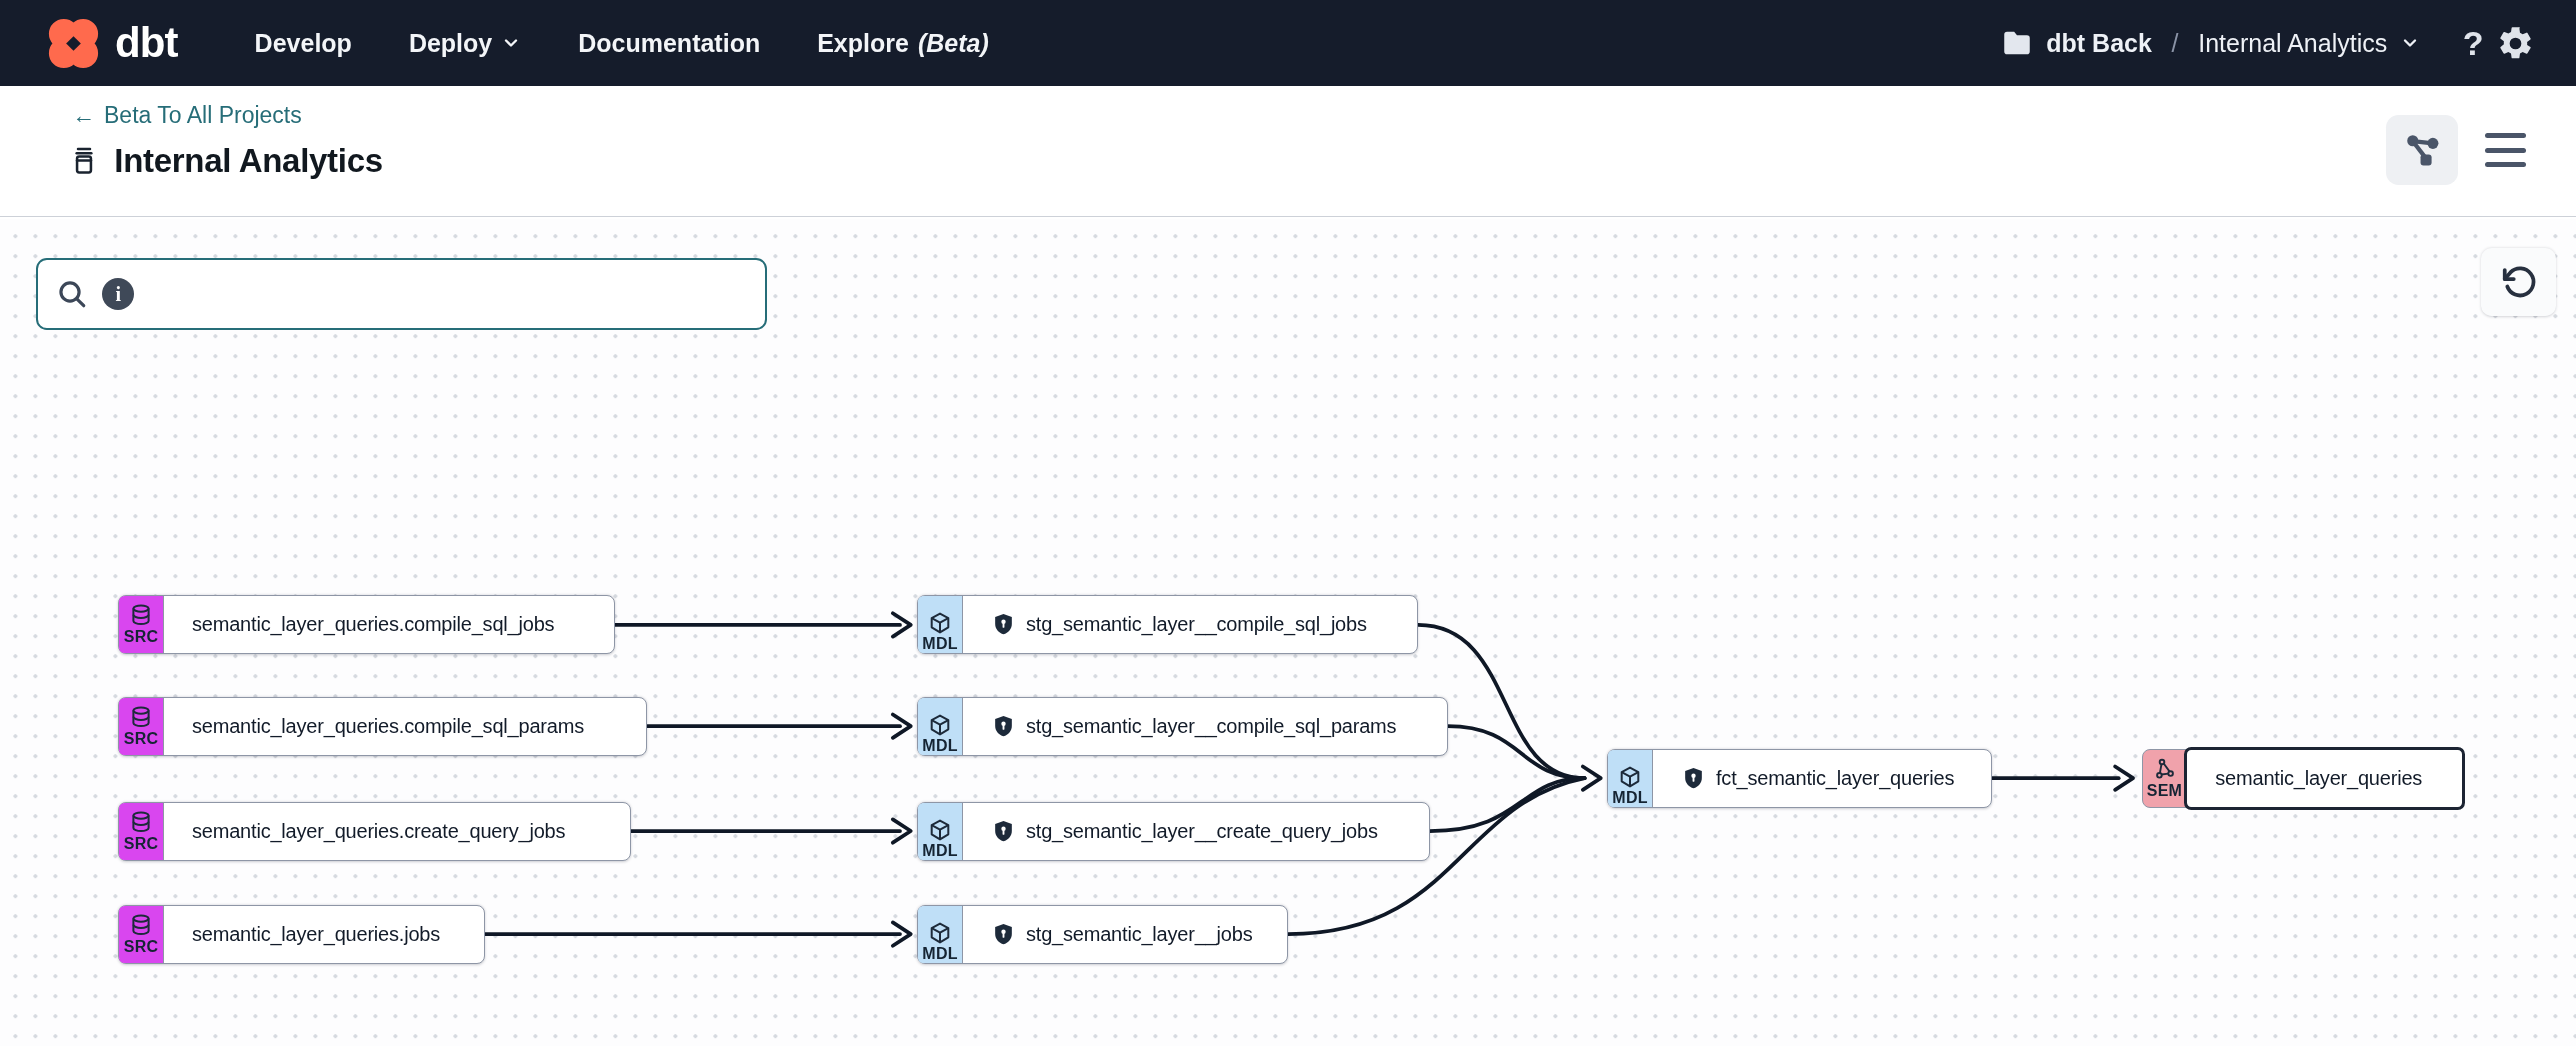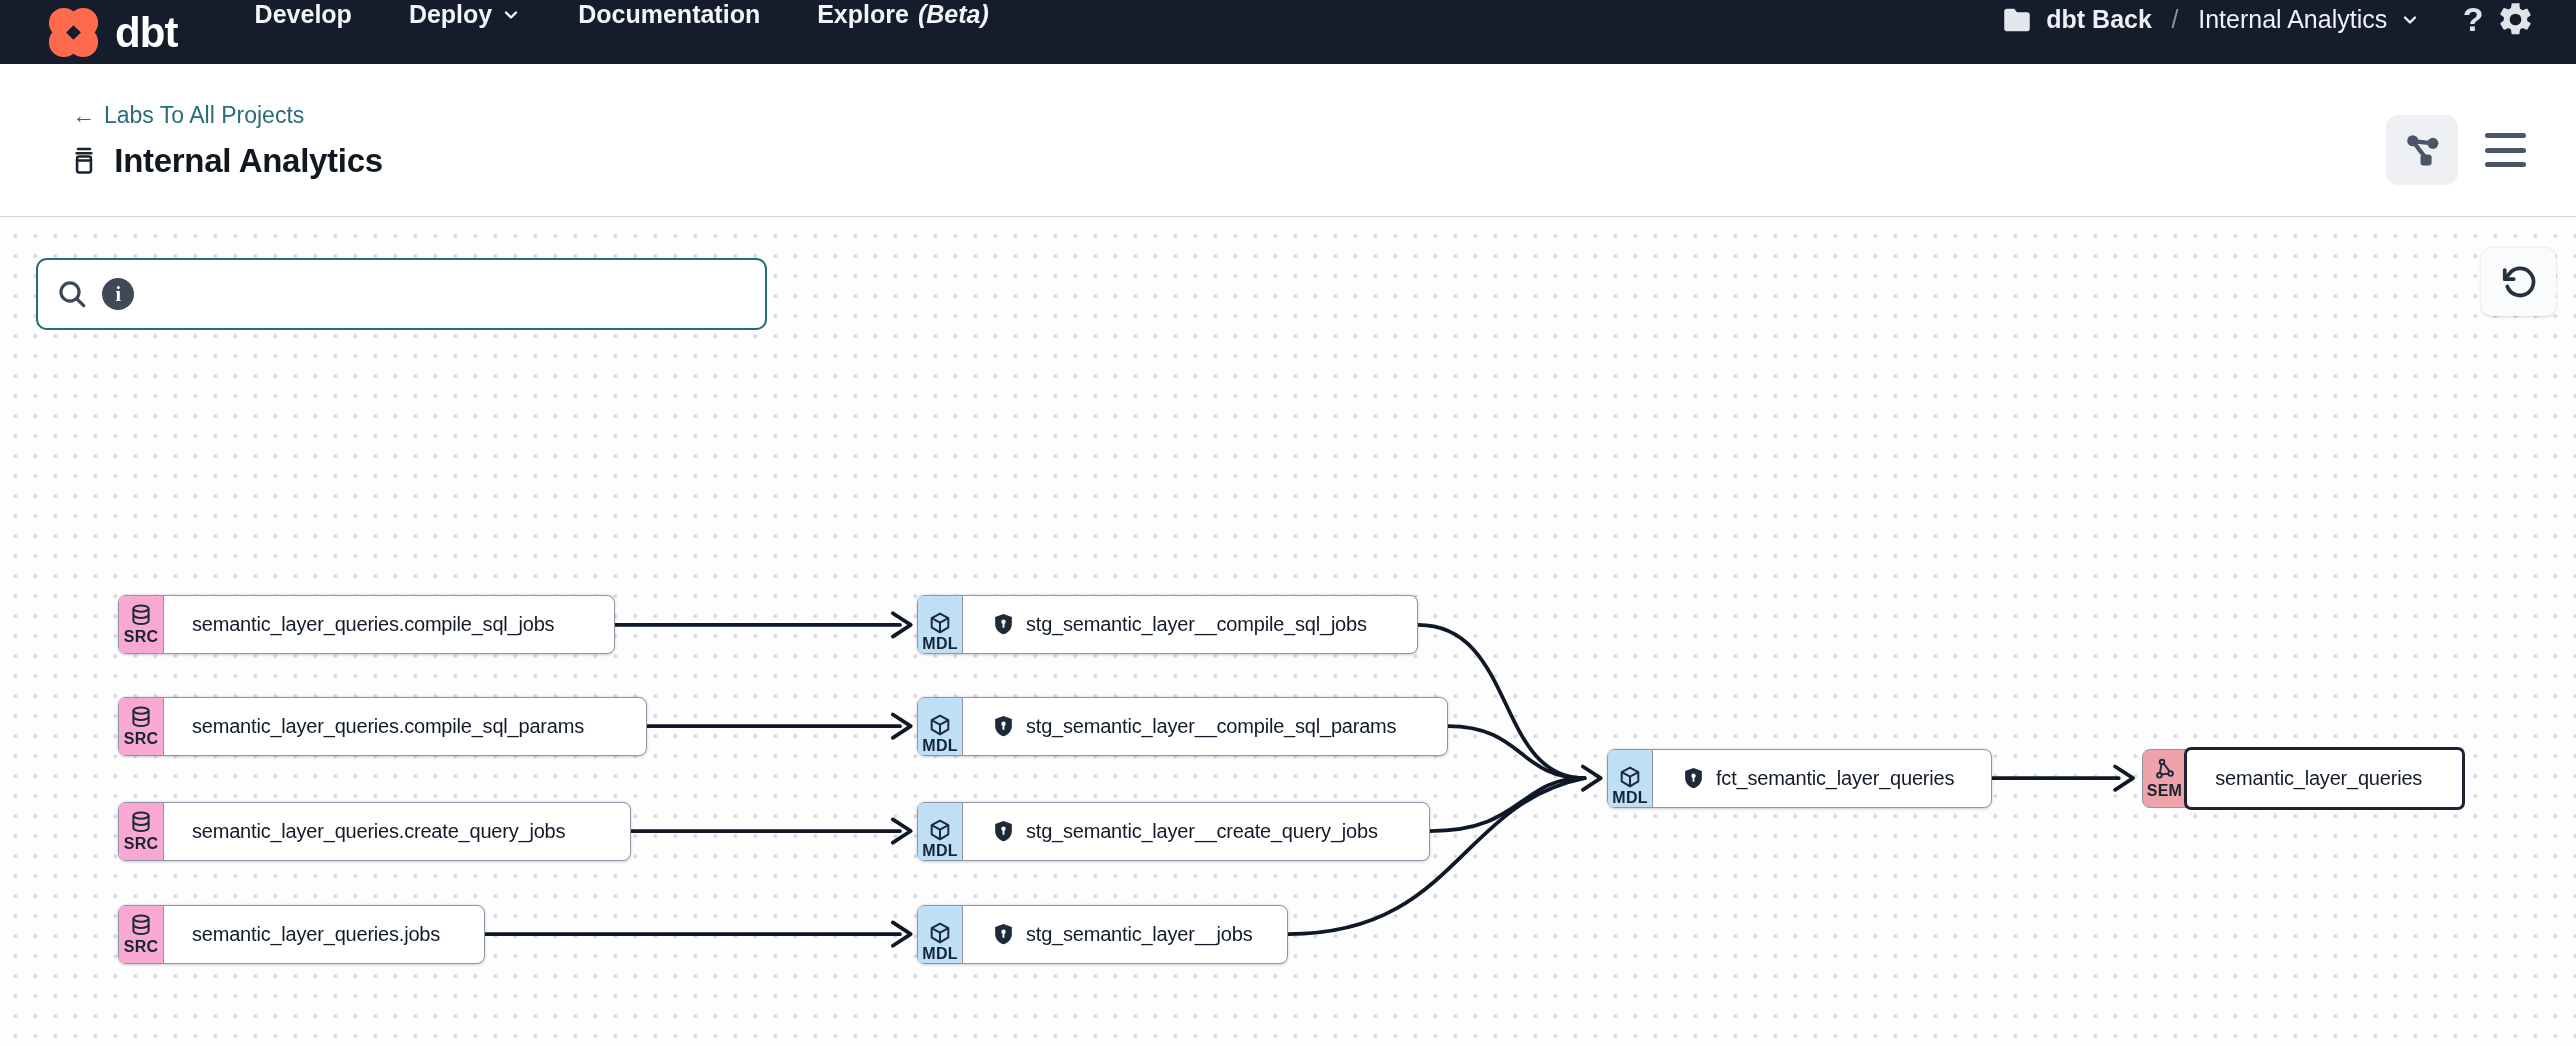--- a/index.html
+++ b/index.html
@@ -1,20 +1,20 @@
 <!DOCTYPE html>
 <html style="font-size:14.3px"><head>
 <meta charset="utf-8">
 <style>
   * { margin:0; padding:0; box-sizing:border-box; }
   html,body { width:2576px; height:1047px; font-family:"Liberation Sans","DejaVu Sans",sans-serif; background:#fff; overflow:hidden; }
   .stage { position:relative; width:2576px; height:1047px; }
 
   
-  .navbar { position:absolute; top:0; left:0; width:100%; height:64px; background:#151c2b; display:flex; align-items:flex-start; padding:0 41px; }
+  .navbar { position:absolute; top:0; left:0; width:100%; height:86px; background:#151c2b; display:flex; align-items:center; padding:0 41px; }
   .brand { display:flex; align-items:center; gap:9px; }
   .brand-name { color:#fff; font-size:42px; font-weight:700; letter-spacing:-0.9px; }
   .nav-menu { display:flex; align-items:center; gap:57px; margin-left:77px; }
   .nav-item { display:flex; align-items:center; gap:9px; color:#f3f5f8; font-size:25px; font-weight:600; cursor:pointer; }
   .nav-item .beta { font-style:italic; }
   .chev { width:20px; height:20px; }
   .nav-right { margin-left:auto; display:flex; align-items:center; gap:12.5px; color:#eef1f6; font-size:25px; }
   .acct { font-weight:700; }
   .crumb-sep { color:#8a93a6; padding:0 7.2px; font-size:25px; }
   .proj { font-weight:400; }
@@ -49,21 +49,21 @@
                display:flex; align-items:center; justify-content:center; box-shadow:0 0.9px 2.7px rgba(16,24,40,.18); cursor:pointer; }
   .reset-btn svg { width:36px; height:36px; }
 
   
   .node { position:absolute; height:59px; background:#fff; border:1.8px solid #8e96a6; border-radius:8px; display:flex; align-items:stretch;
           box-shadow:0 0.9px 2.7px rgba(16,24,40,.22); cursor:pointer; }
   .badge { flex:none; width:45px; display:flex; flex-direction:column; align-items:center; justify-content:center; gap:0.9px;
            border-right:1.8px solid #8e96a6; border-radius:5.4px 0 0 5.4px; }
   .badge svg { width:24px; height:24px; }
   .badge .type { font-size:16px; font-weight:700; color:#152433; line-height:1.1; letter-spacing:0.2px; }
-  .badge.src { background:#f9a8d4; }
+  .badge.src { background:#d946ef; }
   .badge.mdl { background:#bfdff7;justify-content:flex-end; }
   .badge.sem { background:#f0a2ab; }
   .nbody { display:flex; align-items:center; padding:0 28px; gap:10px; overflow:hidden; }
   .nbody .label { font-size:20px; color:#121b29; white-space:nowrap; letter-spacing:-0.2px; }
   .nbody svg.shield { width:25px; height:25px; flex:none; }
 
   .node.sem { height:63px; border:none; background:transparent; box-shadow:none; }
   .node.sem .badge { border:1.8px solid #8e96a6; border-radius:8px 0 0 8px; margin:1.8px 0; }
   .node.sem .nbody { border:3.6px solid #1c2433; border-radius:7.2px; background:#fff; margin-left:-2.7px; flex:1; }
 
@@ -122,21 +122,21 @@
       <span class="help-glyph">?</span>
       <svg class="gear" viewBox="0 0 24 24">
         <path fill="#dfe3ea" d="M19.14,12.94a7.49,7.49,0,0,0,.06-.94,7.49,7.49,0,0,0-.06-.94l2.03-1.58a.49.49,0,0,0,.12-.62l-1.92-3.32a.49.49,0,0,0-.6-.22l-2.39,1a7.3,7.3,0,0,0-1.62-.94l-.36-2.54A.48.48,0,0,0,13.92,2H10.08a.48.48,0,0,0-.48.41L9.24,4.95a7.3,7.3,0,0,0-1.62.94l-2.39-1a.49.49,0,0,0-.6.22L2.71,8.43a.49.49,0,0,0,.12.62l2.03,1.58a7.49,7.49,0,0,0-.06.94,7.49,7.49,0,0,0,.06.94L2.83,14.09a.49.49,0,0,0-.12.62l1.92,3.32a.49.49,0,0,0,.6.22l2.39-1a7.3,7.3,0,0,0,1.62.94l.36,2.54a.48.48,0,0,0,.48.41h3.84a.48.48,0,0,0,.48-.41l.36-2.54a7.3,7.3,0,0,0,1.62-.94l2.39,1a.49.49,0,0,0,.6-.22l1.92-3.32a.49.49,0,0,0-.12-.62ZM12,15.6A3.6,3.6,0,1,1,15.6,12,3.6,3.6,0,0,1,12,15.6Z"></path>
       </svg>
     </div>
   </div>
 
   <div class="pagehead">
     <div class="back-link">
       <span>←</span>
-      <span>Labs To All Projects</span>
+      <span>Beta To All Projects</span>
     </div>
     <div class="title-row">
       <svg class="proj-icon" viewBox="0 0 24 24" fill="none" stroke="#1a232f" stroke-width="1.9" stroke-linecap="round">
         <path d="M7.5 3h9"></path>
           <path d="M6.5 6.2h11"></path>
           <rect x="6.8" y="8.6" width="10.4" height="12" rx="1.6"></rect>
           <path d="M6.8 11.6h10.4"></path>
       </svg>
       <h1>Internal Analytics</h1>
     </div>

